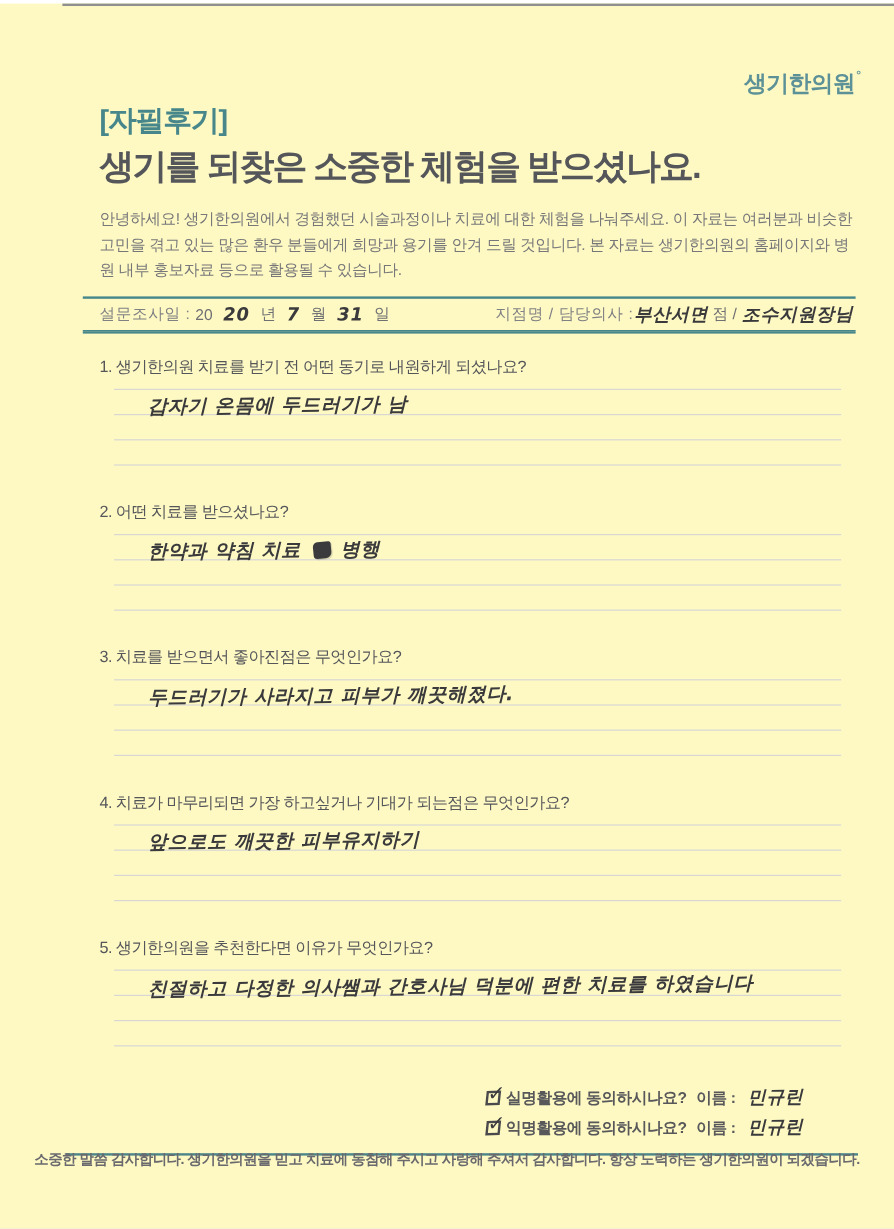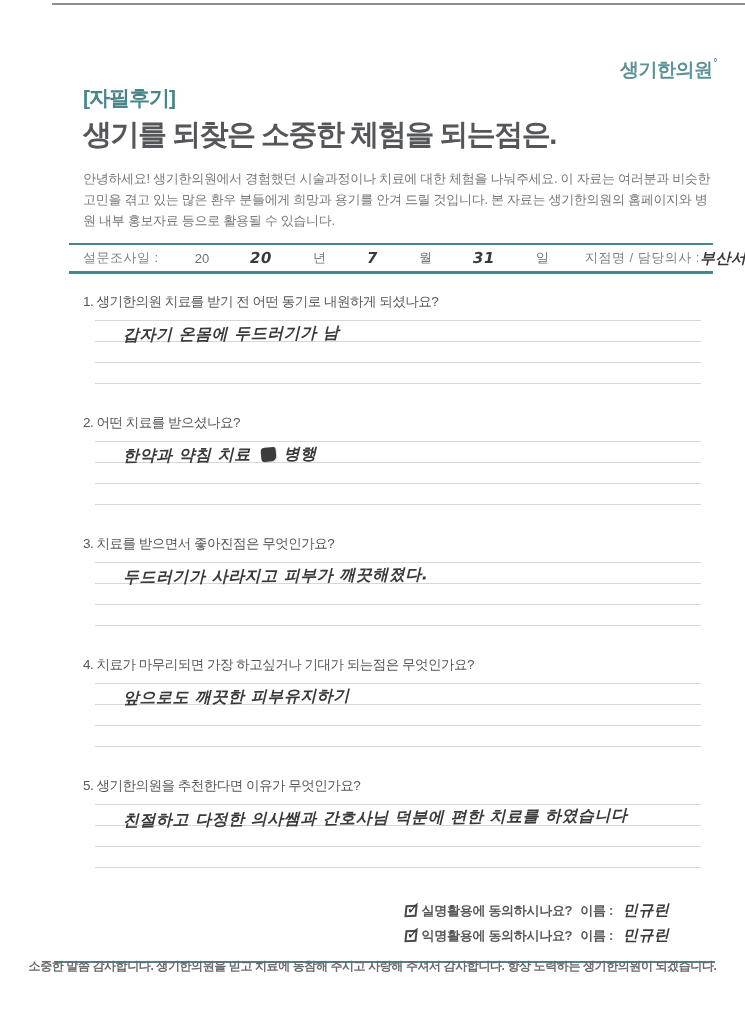--- a/index.html
+++ b/index.html
@@ -1,39 +1,39 @@
 <!DOCTYPE html>
 <html style="--accent: #47878b; --hw-ink: #3a3a3c;"><head>
 <meta charset="utf-8">
 <style>
   :root { --accent:#47878b; --hw-ink:#3a3a3c; }
   * { box-sizing:border-box; margin:0; padding:0; }
   html,body { background:#e9e8e6; }
   .page {
     position:relative; width:745px; height:1024px; margin:0 auto;
-    background:#ffffff; overflow:hidden;
+    background:#fef9c3; overflow:hidden;
     font-family:"Liberation Sans", sans-serif; color:#58585a;
   }
   .scan-top-white { position:absolute; top:0; left:0; right:0; height:3px; background:#ffffff; }
   .scan-line { position:absolute; top:3px; left:52px; right:0; height:2px; background:#8f8f8d; }
   .logo {
     position:absolute; top:57px; right:28px; color:#5c9197;
     font-size:19px; font-weight:bold; letter-spacing:-0.5px;
   }
   .logo .deg { font-size:10px; vertical-align:10px; margin-left:1px; }
   .content { padding:84px 35px 0 83px; }
-  .tag { color:var(--accent); font-size:21px; font-weight:bold; letter-spacing:-1px; }
+  .tag { color:var(--accent); font-size:24px; font-weight:bold; letter-spacing:-1px; }
   .title { margin-top:3px; font-size:29px; font-weight:bold; color:#55565a; letter-spacing:-1.5px; }
   .intro { margin-top:13px; width:628px; font-size:13px; line-height:21px; color:#77777a; letter-spacing:-0.3px; }
   
   .info-table {
     margin:12px 0 0 -14px; width:644px; font-size:13px;
     border-top:2px solid var(--accent); border-bottom:2px solid var(--accent);
   }
-  .info-row { height:27px; display:flex; align-items:center; padding-left:14px;gap:32px; }
+  .info-row { height:27px; display:flex; align-items:center; padding-left:14px; }
   .info-row.row1 { border-bottom:1px solid var(--accent); }
   .lbl { color:#808184; letter-spacing:0.5px; white-space:nowrap; }
   .printed { color:#6f7073; margin:0 4px; white-space:nowrap; }
   .clinic-cell { margin-left:auto; display:flex; align-items:flex-start; padding-right:2px; }
   
   .hw {
     font-family:"DejaVu Sans", sans-serif; font-style:italic; font-weight:bold;
     color:var(--hw-ink); font-size:15px; letter-spacing:0.5px;
     transform:rotate(-0.6deg); display:inline-block; white-space:nowrap;
   }
@@ -79,21 +79,21 @@
 <body>
 
 <div class="page">
   <div class="scan-top-white"></div>
   <div class="scan-line"></div>
 
   <div class="logo"><span>생기한의원</span><span class="deg">°</span></div>
 
   <div class="content">
     <div class="tag">[자필후기]</div>
-    <h1 class="title">생기를 되찾은 소중한 체험을 되는점은.</h1>
+    <h1 class="title">생기를 되찾은 소중한 체험을 받으셨나요.</h1>
     <p class="intro">안녕하세요! 생기한의원에서 경험했던 시술과정이나 치료에 대한 체험을 나눠주세요. 이 자료는 여러분과 비슷한 고민을 겪고 있는 많은 환우 분들에게 희망과 용기를 안겨 드릴 것입니다. 본 자료는 생기한의원의 홈페이지와 병원 내부 홍보자료 등으로 활용될 수 있습니다.</p>
 
     <div class="info-table">
       <div class="info-row row1">
         <span class="lbl">설문조사일 :</span>
         <span class="printed">20</span>
           <span class="hw num">20</span>
         <span class="printed">년</span>
         <span class="hw num">7</span>
         <span class="printed">월</span>

